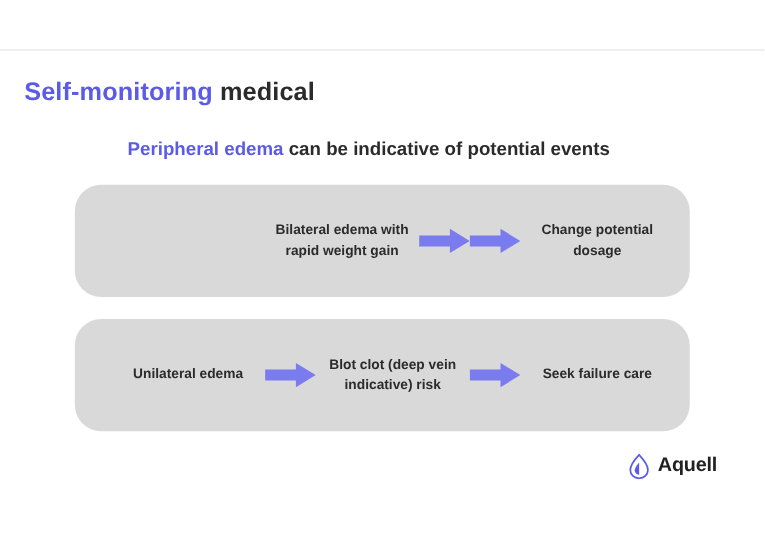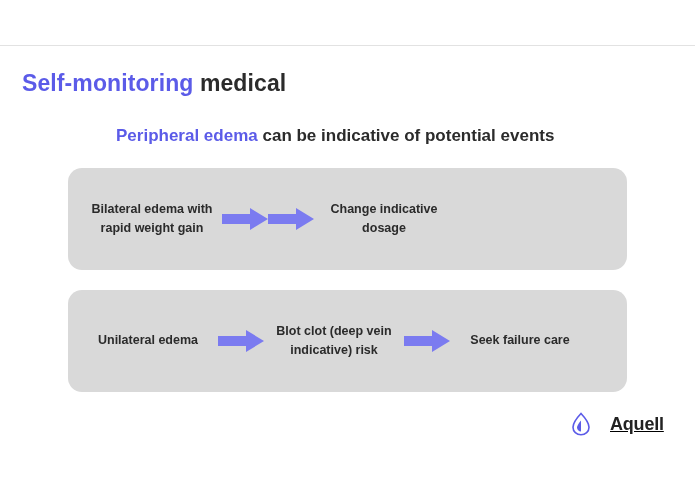--- a/index.html
+++ b/index.html
@@ -51,24 +51,24 @@
     white-space: nowrap;
   }
   .subtitle .accent {
     color: #5b5be8;
   }
   .flow-row {
     position: absolute;
     left: 68px;
     width: 559px;
     background: #d9d9d9;
-    border-radius: 14px;
+    border-radius: 24px;
     display: flex;
     align-items: center;
-    justify-content: flex-start;
+    justify-content: flex-end;
     box-sizing: border-box;
     padding: 0 14px;
   }
   .flow-row.row1 {
     top: 168px;
     height: 102px;
   }
   .flow-row.row2 {
     top: 290px;
     height: 102px;
@@ -90,23 +90,22 @@
     position: relative;
   }
   .arrow svg {
     display: block;
   }
   .logo {
     position: absolute;
     left: 570px;
     top: 412px;
     display: flex;
-    align-items: center;
-    gap: 18px;
-    text-decoration: underline;
+    align-items: flex-start;
+    gap: 6px;
   }
   .logo-mark {
     width: 22px;
     height: 24px;
     display: block;
   }
   .logo-text {
     font-size: 18px;
     font-weight: bold;
     color: #222222;
@@ -133,21 +132,21 @@
     <div class="arrow">
       <svg width="46" height="22" viewBox="0 0 46 22" xmlns="http://www.w3.org/2000/svg">
         <path d="M0 6 H28 V0 L46 11 L28 22 V16 H0 Z" fill="#7b7bf0"></path>
       </svg>
     </div>
     <div class="arrow">
       <svg width="46" height="22" viewBox="0 0 46 22" xmlns="http://www.w3.org/2000/svg">
         <path d="M0 6 H28 V0 L46 11 L28 22 V16 H0 Z" fill="#7b7bf0"></path>
       </svg>
     </div>
-    <div class="step">Change indicative dosage</div>
+    <div class="step">Change potential dosage</div>
   </div>
 
   <div class="flow-row row2">
     <div class="step">Unilateral edema</div>
     <div class="arrow">
       <svg width="46" height="22" viewBox="0 0 46 22" xmlns="http://www.w3.org/2000/svg">
         <path d="M0 6 H28 V0 L46 11 L28 22 V16 H0 Z" fill="#7b7bf0"></path>
       </svg>
     </div>
     <div class="step">Blot clot (deep vein indicative) risk</div>

